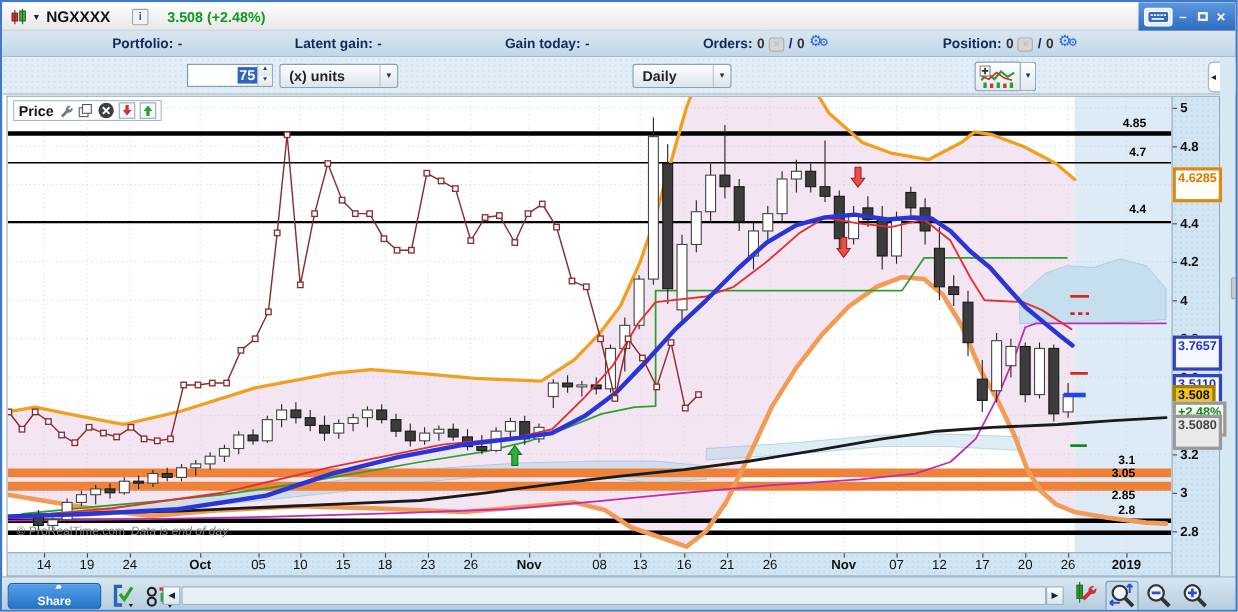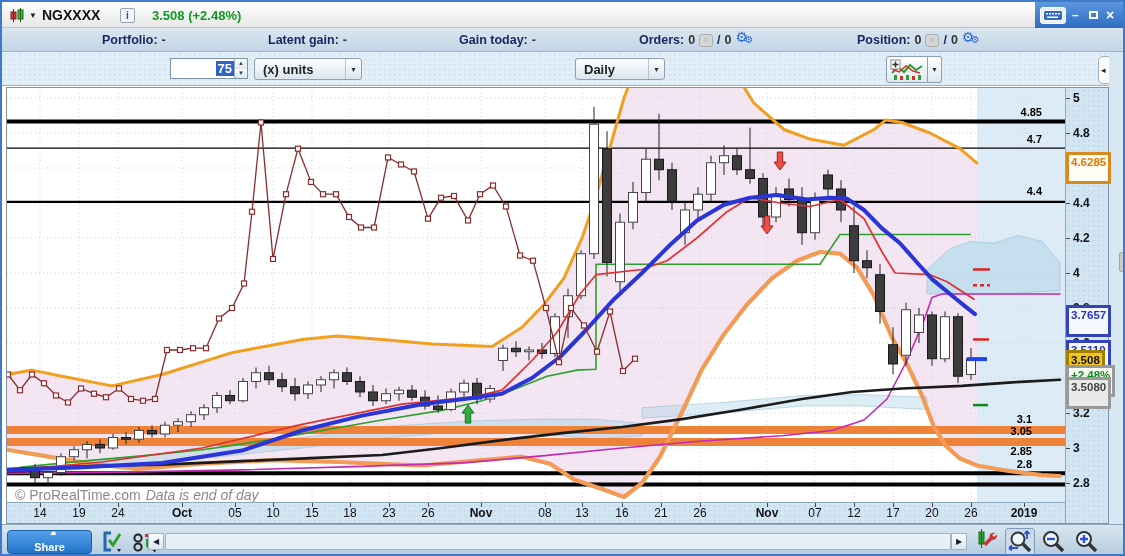--- a/index.html
+++ b/index.html
@@ -67,21 +67,21 @@
   .xtick-lbl.bold{font-weight:bold;}
   .xtick-mark{position:absolute;top:0;width:1px;height:4px;background:#445;}
   .float-lbl{position:absolute;left:1064px;height:32px;font-size:11.5px;font-weight:bold;
     padding:1px 2px 0 2px;border:3px solid #14b8a6;background:#fff;white-space:nowrap;}
   .float-lbl.orange{color:#e07800;border-color:#d98a1e;background:#fffdf6;}
   .float-lbl.blue{color:#2233cc;border-color:#3344bb;background:#f6f8ff;}
   .float-lbl.gold{color:#111;border-color:#a08000;background:#f2c41d;}
   .float-lbl.pct{color:#0a8a1a;border-color:#999;background:#fafaf2;}
   .float-lbl.gray{color:#444;border-color:#999;background:#e9e9e9;}
   .level-lbl{position:absolute;font-size:11px;font-weight:bold;color:#000;transform:translateY(-1px);}
-  .copyright{position:absolute;left:8px;top:399px;font-size:14px;color:#8a8a8a;}
+  .copyright{position:absolute;left:8px;top:389px;font-size:11px;color:#8a8a8a;}
   .copyright em{font-style:italic;margin-left:5px;}
   .price-chip{position:absolute;left:5px;top:3px;height:19px;background:rgba(255,255,255,.95);
     border:1px solid #a8b8c6;display:flex;align-items:center;gap:4px;padding:0 4px;}
   .price-chip .t{font-size:13px;font-weight:bold;color:#111;}
   .chip-btn{width:15px;height:15px;border:1px solid #9ab;background:#f6fafc;display:flex;align-items:center;justify-content:center;}
   .handle-notch{position:absolute;left:1117px;top:250px;width:7px;height:20px;background:#c9c9c9;border:1px solid #a5a5a5;border-radius:2px;}
   
   .bottombar{position:absolute;left:0;top:522px;width:1125px;height:34px;
     background:linear-gradient(#d8e6f1,#b2cadd);border-top:1px solid #8ea8bc;}
   .share-btn{position:absolute;left:5px;top:5px;width:85px;height:24px;border-radius:4px;
@@ -478,20 +478,44 @@
         <rect x="625.5" y="268.2250000000001" width="5" height="5" fill="#fff" stroke="#8b2b2b" stroke-width="1.2"></rect>
         <line x1="966" y1="181.47500000000014" x2="983" y2="181.47500000000014" stroke="#dd2222" stroke-width="2.5"></line>
         <line x1="966" y1="197.22500000000005" x2="983" y2="197.22500000000005" stroke="#dd2222" stroke-width="2.5" stroke-dasharray="4,3"></line>
         <line x1="966" y1="251.47500000000005" x2="982" y2="251.47500000000005" stroke="#dd2222" stroke-width="2.5"></line>
         <line x1="966" y1="317.1" x2="981" y2="317.1" stroke="#118822" stroke-width="2.5"></line>
         <line x1="960" y1="271.07500000000005" x2="980" y2="271.07500000000005" stroke="#2244ee" stroke-width="4"></line>
         <path d="M773,82.07500000000006 l-6,-8 h3.3 l0,-10 h5.4 l0,10 h3.3 z" fill="#e85048" stroke="#a02020" stroke-width="1"></path>
         <path d="M760,145.9500000000001 l-6,-8 h3.3 l0,-10 h5.4 l0,10 h3.3 z" fill="#e85048" stroke="#a02020" stroke-width="1"></path>
         <path d="M461,317.1 l-6,8 h3.3 l0,10 h5.4 l0,-10 h3.3 z" fill="#2fae3e" stroke="#0c7a1e" stroke-width="1"></path>
       </svg>
+    <div class="price-chip">
+      <span class="t">Price</span>
+      <svg width="14" height="14">
+          <path d="M11.5,2.5 a3.4,3.4 0 0 0 -4.6,4.0 l-4.5,4.5 1.8,1.8 4.5,-4.5 a3.4,3.4 0 0 0 4.0,-4.6 l-2.2,2.2 -1.6,-1.6 z" fill="#6a7a86"></path>
+        </svg>
+      <svg width="14" height="14">
+          <rect x="1" y="4" width="8" height="8" fill="#fff" stroke="#556"></rect>
+          <rect x="4" y="1" width="8" height="8" fill="#fff" stroke="#556"></rect>
+        </svg>
+      <svg width="15" height="15">
+          <circle cx="7.5" cy="7.5" r="7" fill="#3a3f45"></circle>
+          <path d="M4.5,4.5 l6,6 M10.5,4.5 l-6,6" stroke="#fff" stroke-width="1.8"></path>
+        </svg>
+      <span class="chip-btn">
+          <svg width="9" height="11">
+            <path d="M4.5,10 L0.5,5 h2.5 V0.5 h3 V5 h2.5 z" fill="#d23030"></path>
+          </svg>
+        </span>
+      <span class="chip-btn">
+          <svg width="9" height="11">
+            <path d="M4.5,1 L8.5,6 h-2.5 V10.5 h-3 V6 h-2.5 z" fill="#2ca02c"></path>
+          </svg>
+        </span>
+    </div>
     <div class="copyright">
       <span>© ProRealTime.com</span><em>Data is end of day</em>
     </div>
     <div id="level-labels">
         <div class="level-lbl" style="top: 19px; right: 23px;">4.85</div>
         <div class="level-lbl" style="top: 46px; right: 23px;">4.7</div>
         <div class="level-lbl" style="top: 98px; right: 23px;">4.4</div>
         <div class="level-lbl" style="top: 326px; right: 33px;">3.1</div>
         <div class="level-lbl" style="top: 338px; right: 33px;">3.05</div>
         <div class="level-lbl" style="top: 358px; right: 33px;">2.85</div>

